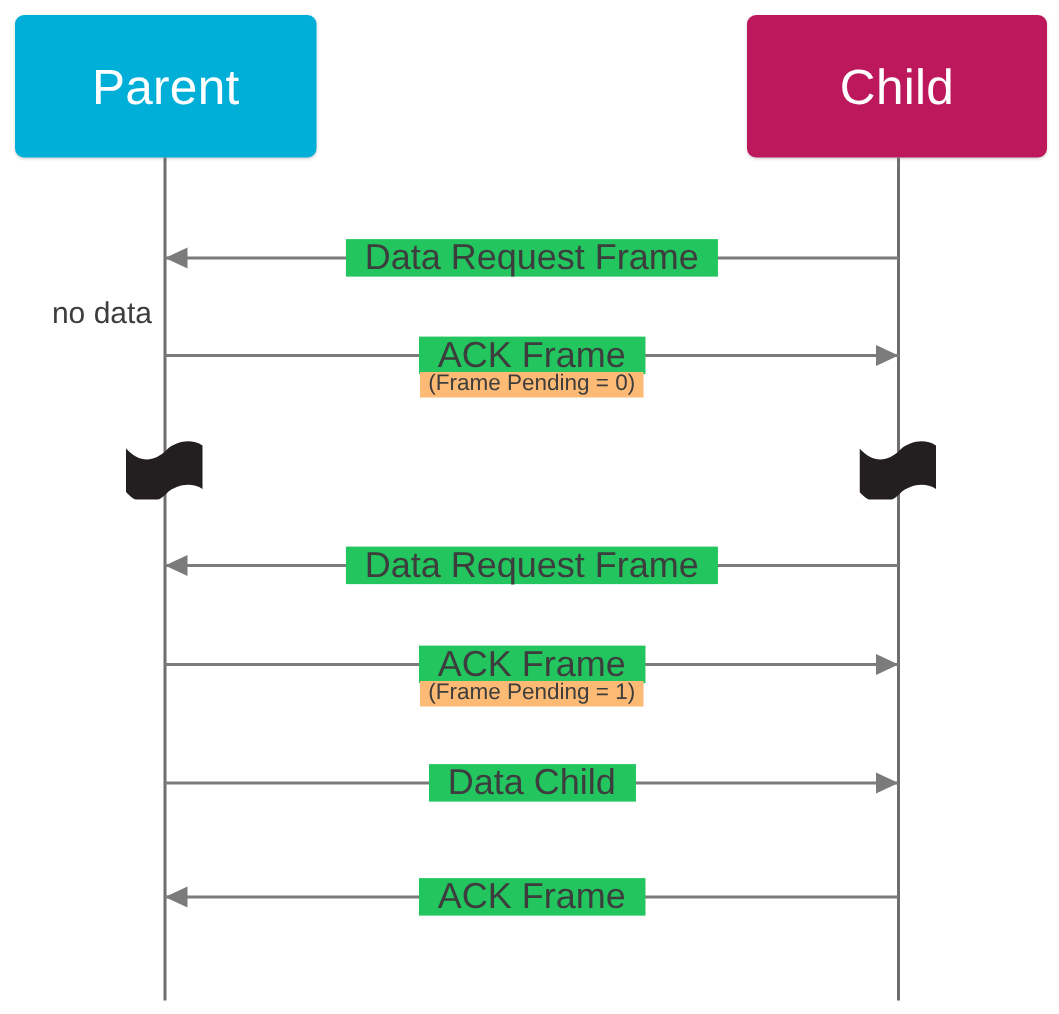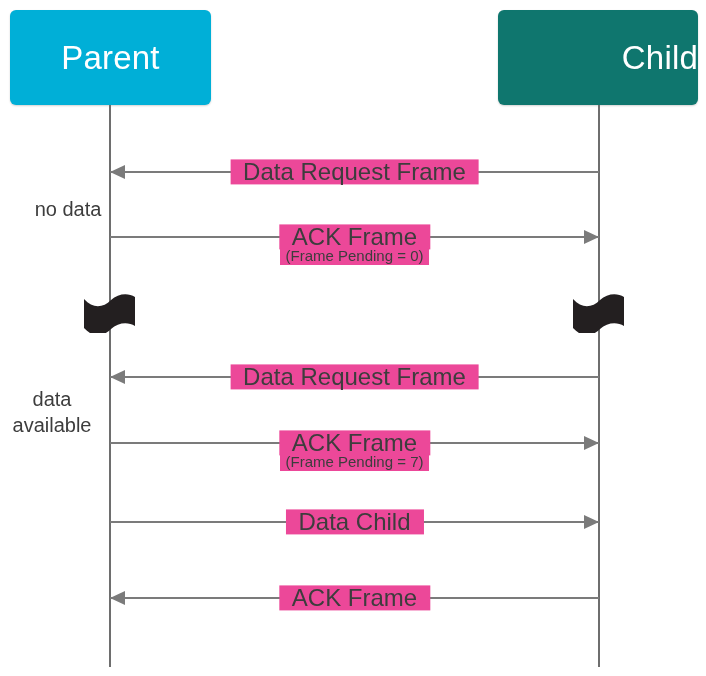--- a/index.html
+++ b/index.html
@@ -77,33 +77,33 @@
   }
   .arrowhead.right {
     right: 0;
     border-left: 15px solid #7b7b7b;
   }
   .msg-label {
     position: absolute;
     left: 50%;
     transform: translate(-50%, -50%);
     top: 0;
-    background: #ec4899;
+    background: #22c55e;
     padding: 0 13px;
     color: #3d3d3d;
     font-size: 24px;
     line-height: 1.05;
     white-space: nowrap;
   }
   .msg-sublabel {
     position: absolute;
     left: 50%;
     transform: translateX(-50%);
     top: 11px;
-    background: #ec4899;
+    background: #fdba74;
     padding: 0 6px;
     color: #3d3d3d;
     font-size: 15px;
     line-height: 1.1;
     white-space: nowrap;
   }
 
   
   .side-note {
     position: absolute;
@@ -128,21 +128,21 @@
 </style>
 </head>
 <body>
 
 <div id="canvas">
 
   <div class="actor-box" id="actor-parent" style="background:#00AFD7;">
     <span class="actor-label">Parent</span>
   </div>
 
-  <div class="actor-box" id="actor-child" style="background:#0f766e;justify-content:flex-end;">
+  <div class="actor-box" id="actor-child" style="background:#be185d;">
     <span class="actor-label">Child</span>
   </div>
 
   <div class="lifeline" id="lifeline-parent"></div>
   <div class="lifeline" id="lifeline-child"></div>
 
   <div class="message" style="top:172px;">
     <div class="msg-line"></div>
     <div class="arrowhead left"></div>
     <div class="msg-label">Data Request Frame</div>
@@ -158,39 +158,37 @@
   <div class="message" style="top:377px;">
     <div class="msg-line"></div>
     <div class="arrowhead left"></div>
     <div class="msg-label">Data Request Frame</div>
   </div>
 
   <div class="message" style="top:443px;">
     <div class="msg-line"></div>
     <div class="arrowhead right"></div>
     <div class="msg-label">ACK Frame</div>
-    <div class="msg-sublabel">(Frame Pending = 7)</div>
+    <div class="msg-sublabel">(Frame Pending = 1)</div>
   </div>
 
   <div class="message" style="top:522px;">
     <div class="msg-line"></div>
     <div class="arrowhead right"></div>
     <div class="msg-label">Data Child</div>
   </div>
 
   <div class="message" style="top:598px;">
     <div class="msg-line"></div>
     <div class="arrowhead left"></div>
     <div class="msg-label">ACK Frame</div>
   </div>
 
   <div class="side-note" id="note-no-data">no data</div>
 
-  <div class="side-note" id="note-data-avail">data
-available</div>
 
   <div class="break-symbol" id="break-parent">
     <svg width="52" height="40" viewBox="0 0 52 40" xmlns="http://www.w3.org/2000/svg">
       <path d="M0,6 C9,16 19,15 27,7 C34,0.5 44,-0.5 51,4 L51,33 C44,28.5 34,29.5 27,36 C19,44 9,45 0,35 Z" fill="#231f20"></path>
     </svg>
   </div>
 
   <div class="break-symbol" id="break-child">
     <svg width="52" height="40" viewBox="0 0 52 40" xmlns="http://www.w3.org/2000/svg">
       <path d="M0,6 C9,16 19,15 27,7 C34,0.5 44,-0.5 51,4 L51,33 C44,28.5 34,29.5 27,36 C19,44 9,45 0,35 Z" fill="#231f20"></path>

